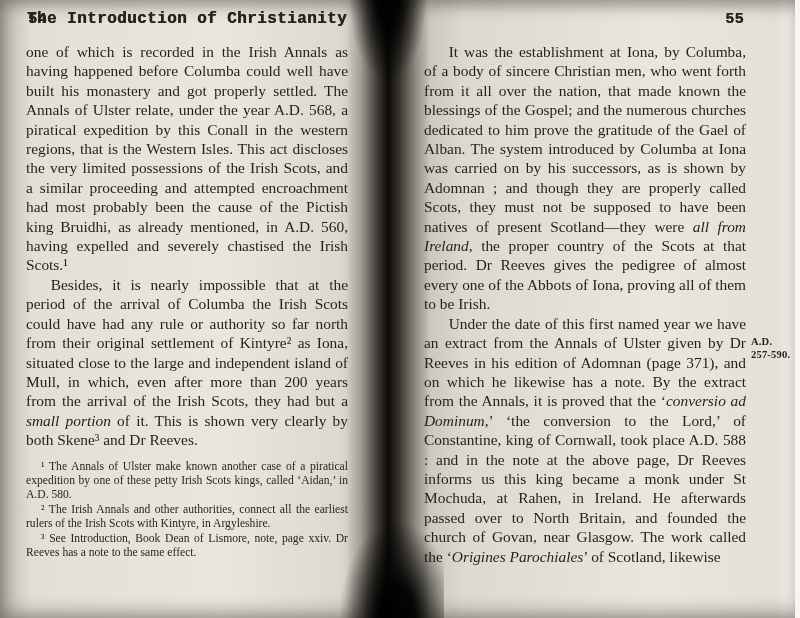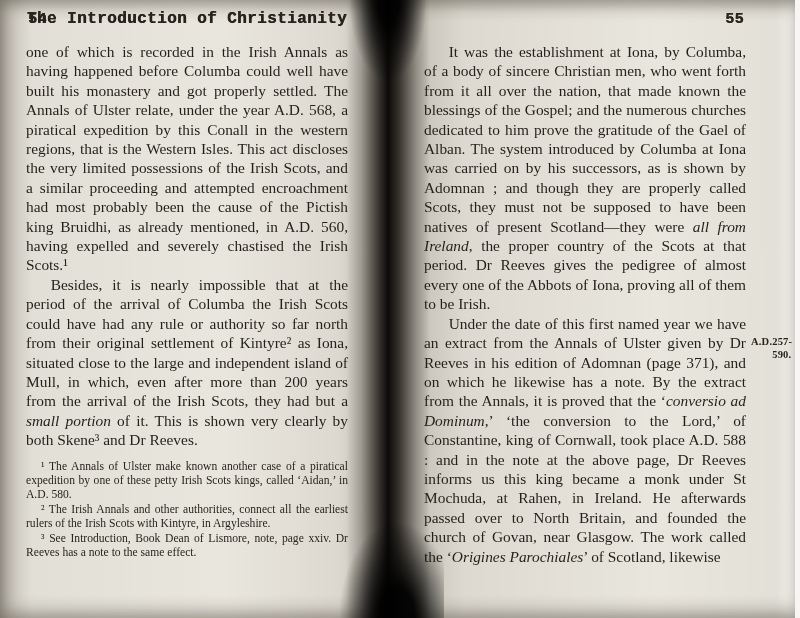--- a/index.html
+++ b/index.html
@@ -70,21 +70,21 @@
   .para.indent { text-indent:1.6em; }
   .body-text em { font-style:italic; }
   .footnotes {
     margin-top:10px;
     font-size:11.6px; line-height:14.4px;
     text-align:justify; color:#2a251f;
   }
   .footnote { text-indent:1.3em; margin:0; }
   .margin-note {
     position:absolute; left:751px; top:336px; width:46px; z-index:2;
-    display:flex; flex-direction:row;
+    display:flex; flex-direction:column;
     font-size:10.5px; line-height:12.5px; font-weight:700;
     color:#2a241e; letter-spacing:0.2px;justify-content:center;
   }
 </style>
 </head>
 <body>
 
 <div class="scan">
 
   <div class="edge-right"></div>

